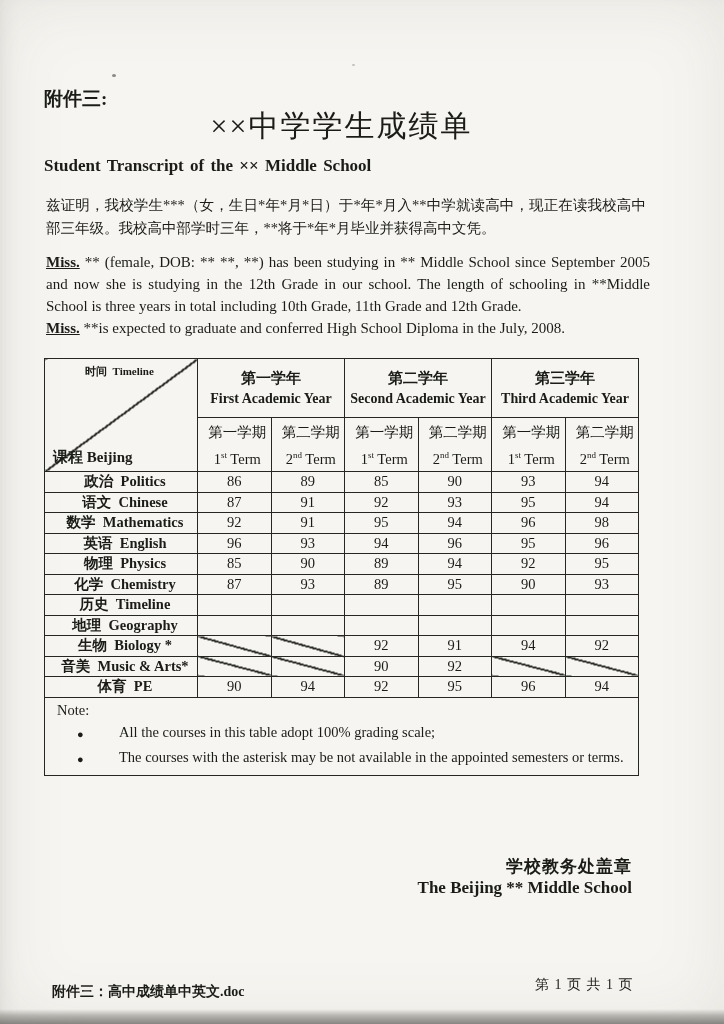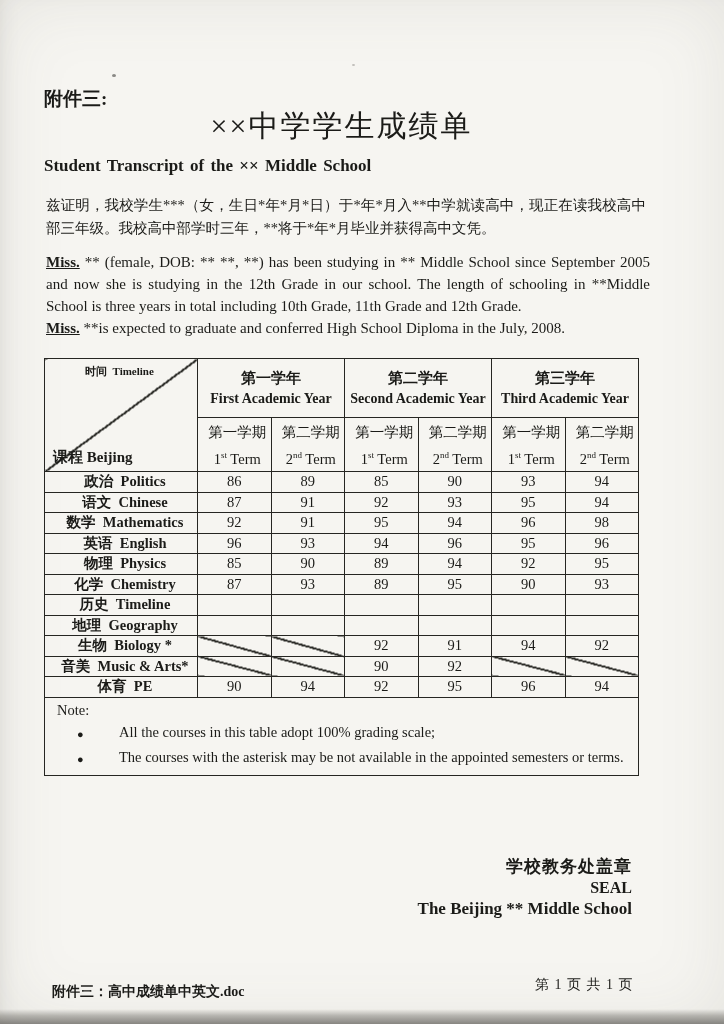--- a/index.html
+++ b/index.html
@@ -247,21 +247,20 @@
             <span class="note-bullet">●</span>
             <span>The courses with the asterisk may be not available in the appointed semesters or terms.</span>
           </div>
         </td>
       </tr>
     </tbody>
   </table>
 
   <div class="seal-block">
     <div class="seal-cn">学校教务处盖章</div>
-    <div class="seal-en1">SEAL</div>
     <div class="seal-en2">The Beijing ** Middle School</div>
   </div>
 
   <div class="footer-left">附件三：高中成绩单中英文.doc</div>
   <div class="footer-right">第 1 页 共 1 页</div>
 
   <div class="speck speck-1"></div>
   <div class="speck speck-2"></div>
   <div class="scan-band"></div>
 </div>

